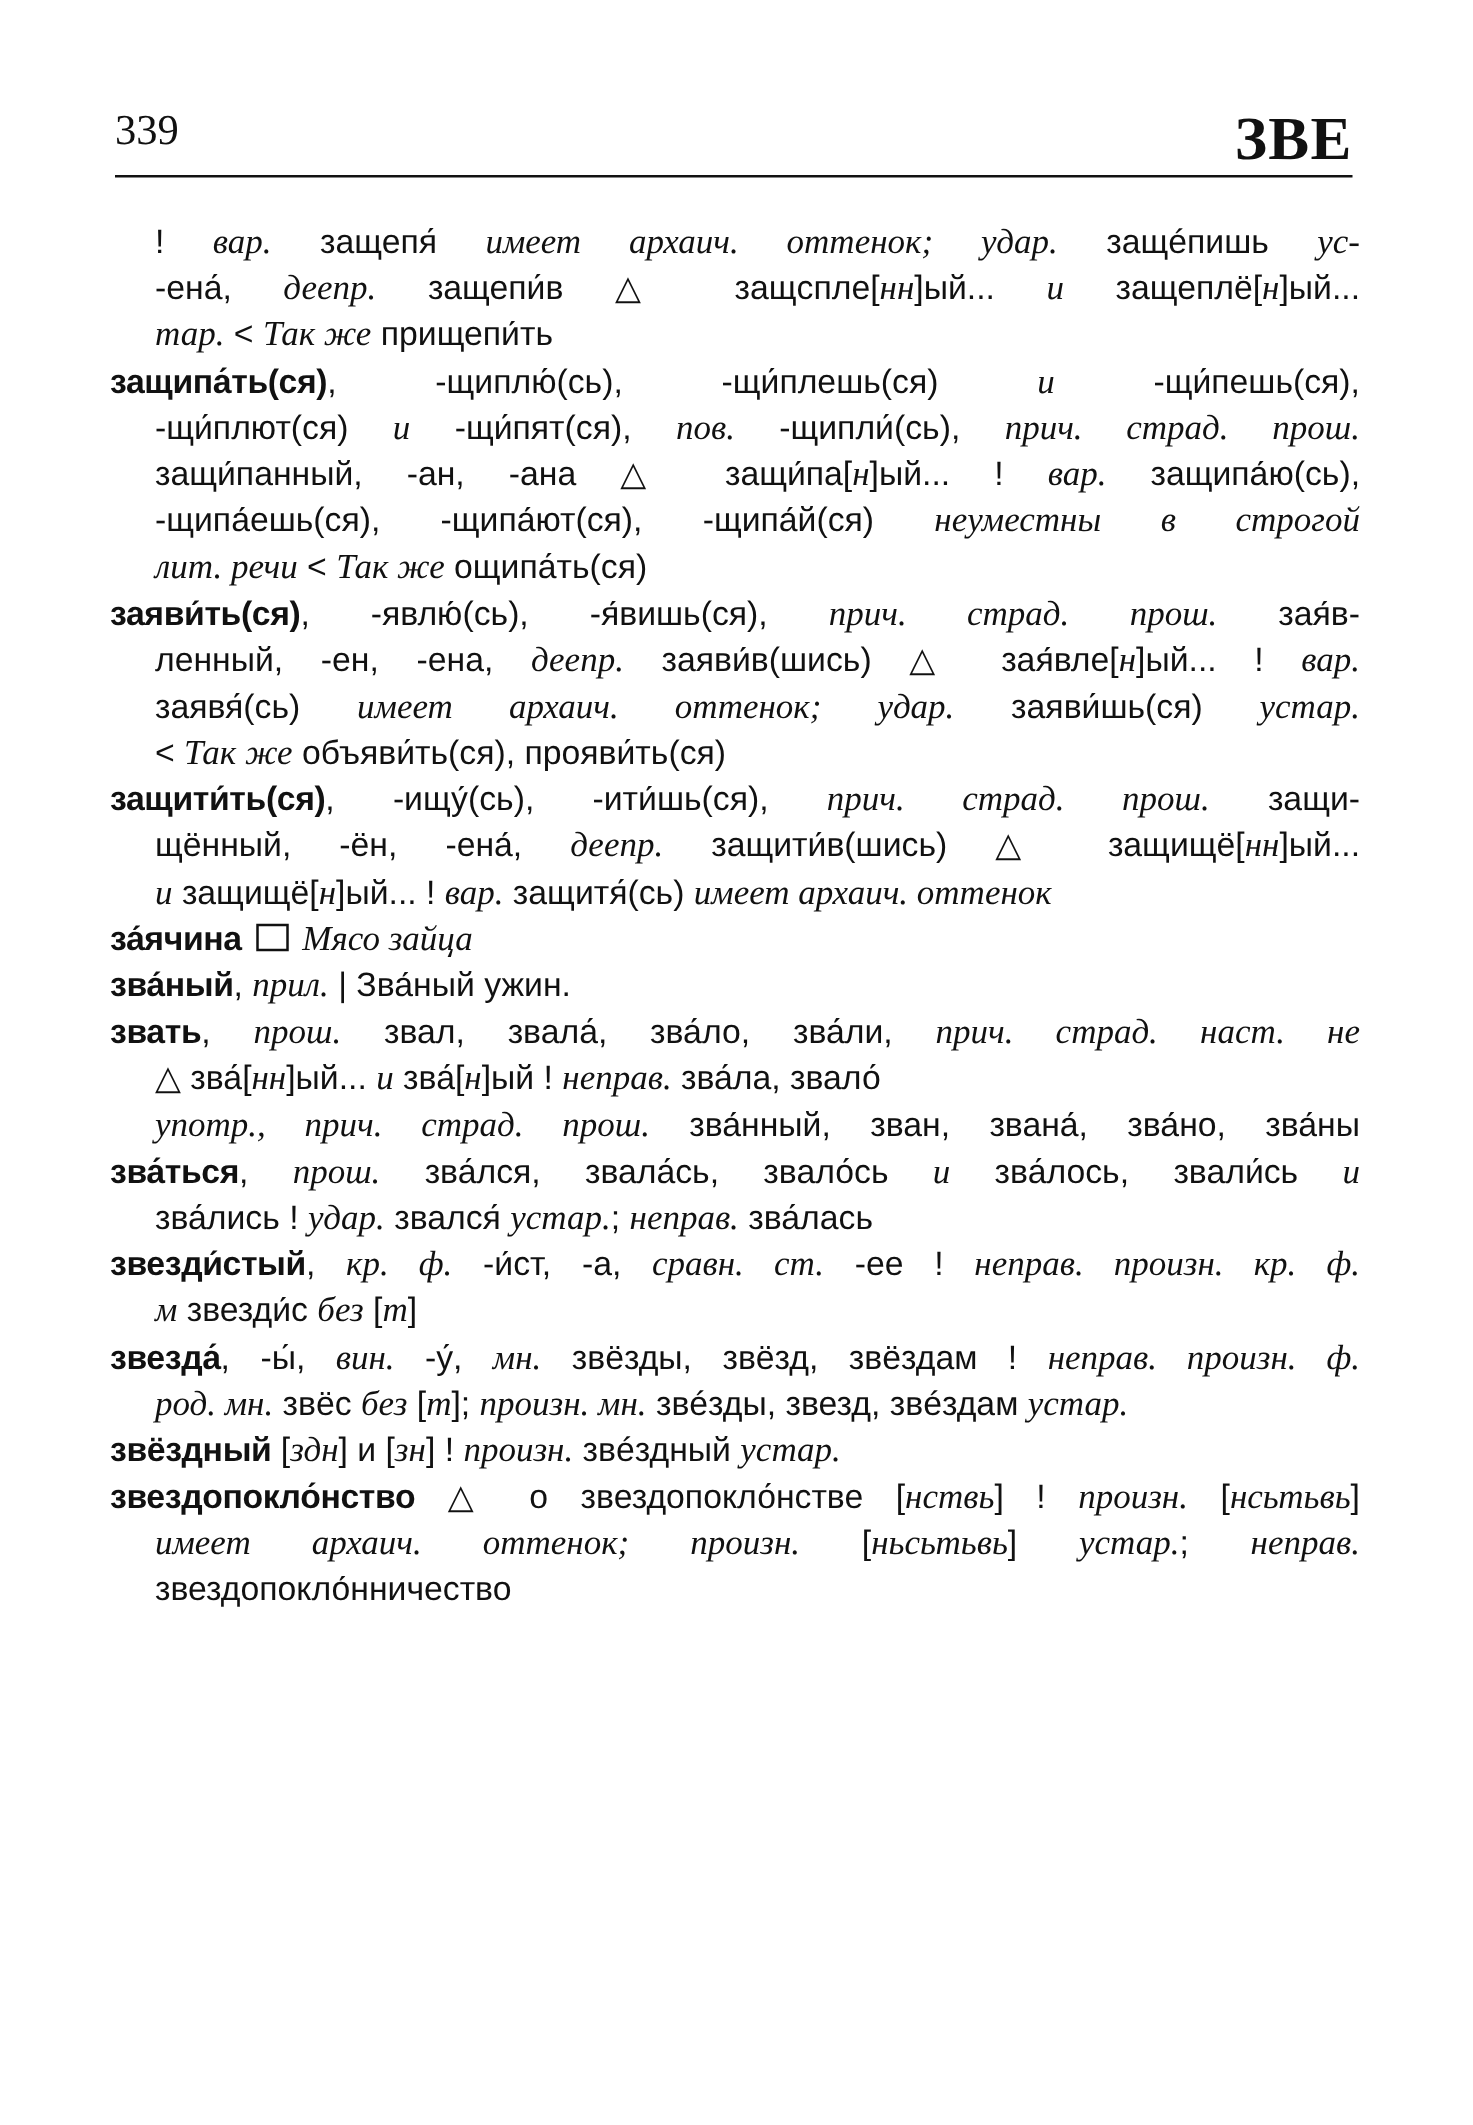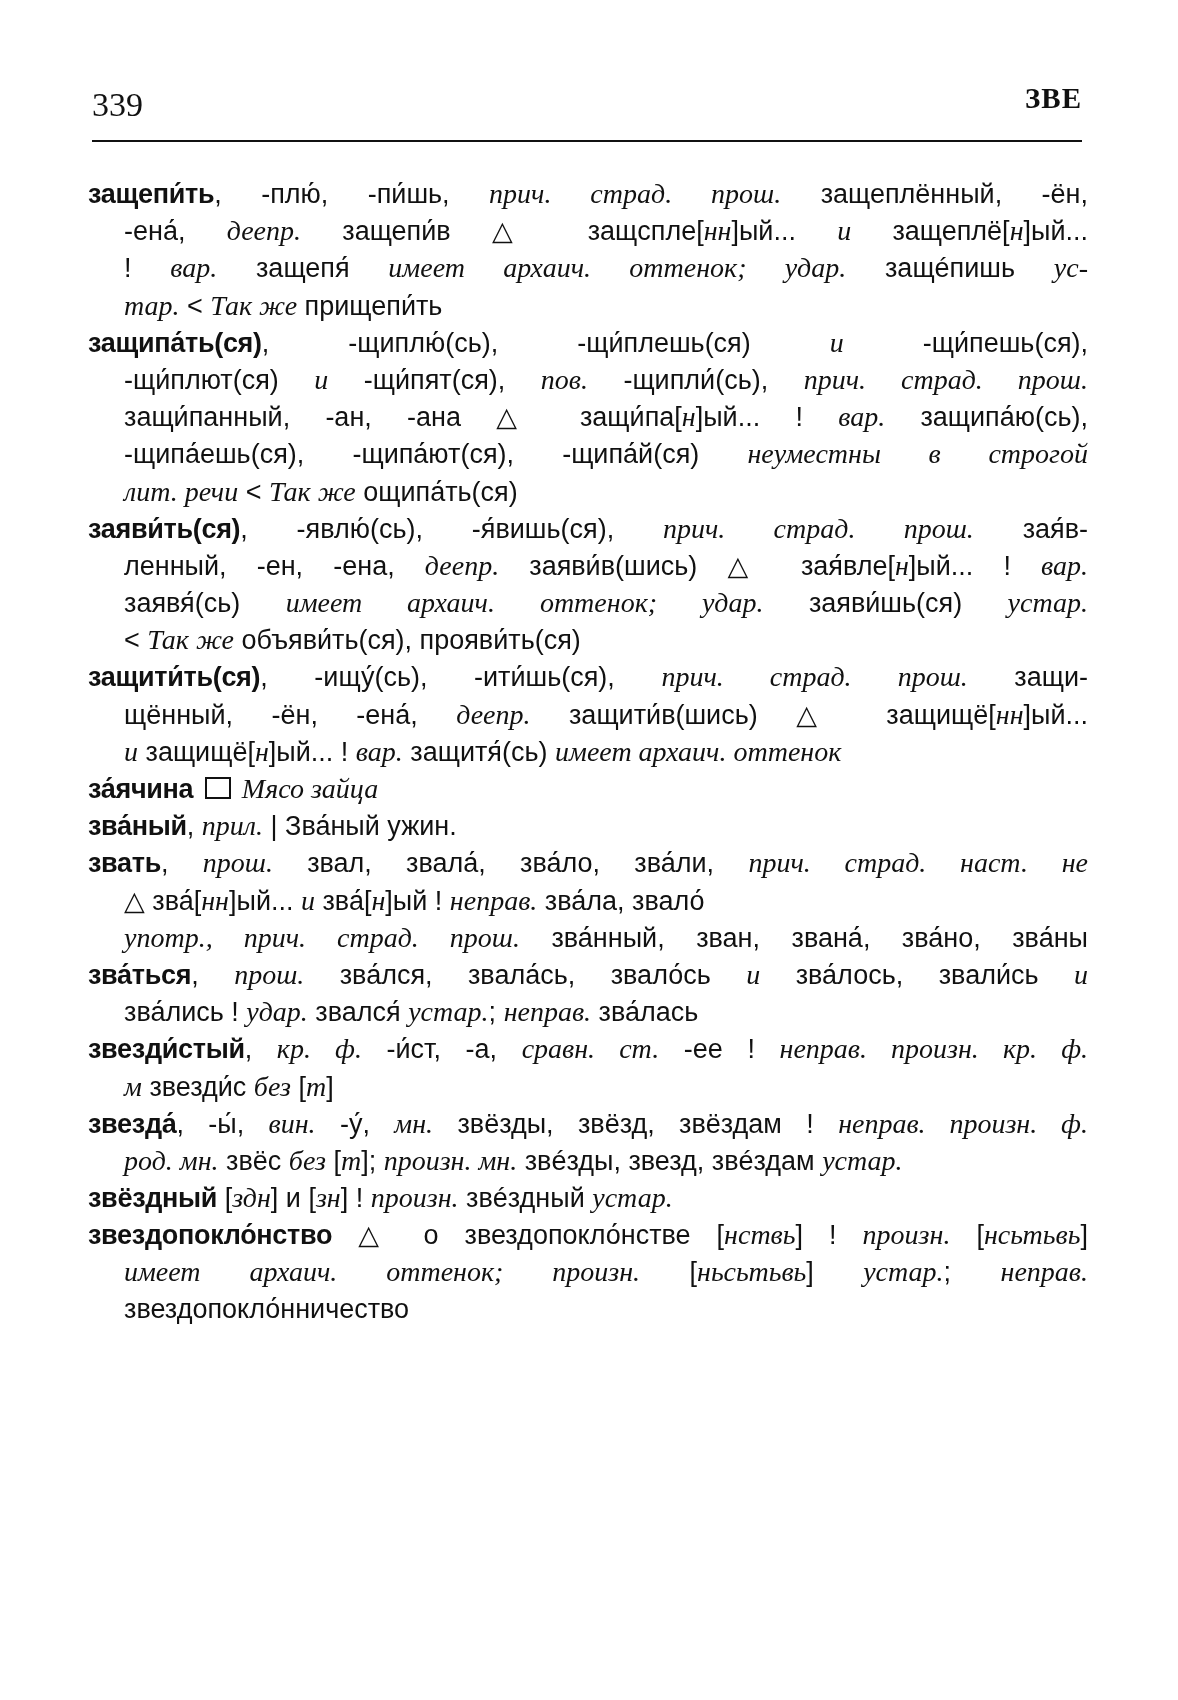--- a/index.html
+++ b/index.html
@@ -1,20 +1,20 @@
 <!DOCTYPE html>
 <html><head>
   <meta charset="utf-8">
   <style>
     html, body { margin: 0; padding: 0; background: #ffffff; }
     body { width: 1178px; height: 1700px; position: relative; overflow: hidden; color: #111; }
     .page { position: absolute; left: 0; top: 0; width: 1178px; height: 1264px; }
     .header { position: absolute; left: 92px; top: 82px; width: 990px; height: 60px; }
     .page-num { position: absolute; left: 0; top: 4px; font-family: "Liberation Serif", serif; font-size: 34px; }
-    .running-head { position: absolute; right: 0; top: 0; font-family: "Liberation Serif", serif; font-size: 29px; font-weight: bold; letter-spacing: 1px; }
+    .running-head { position: absolute; right: 0; top: 0; font-family: "Liberation Serif", serif; font-size: 49px; font-weight: bold; letter-spacing: 1px; }
     .rule { position: absolute; left: 92px; top: 140px; width: 990px; height: 2px; background: #111; }
     .body-text { position: absolute; left: 88px; top: 175px; width: 1000px; font-family: "Liberation Sans", sans-serif; font-size: 27px; }
     .line { height: 37.2px; line-height: 37.2px; white-space: nowrap; }
     .line.indent { padding-left: 36px; }
     .line.justify { text-align: justify; text-align-last: justify; }
     .hw { font-weight: bold; font-family: "Liberation Sans", sans-serif; letter-spacing: -0.3px; }
     .it { font-style: italic; font-family: "Liberation Serif", serif; font-size: 28px; }
     .rm { font-family: "Liberation Sans", sans-serif; }
     sup { font-size: 18px; line-height: 0; font-weight: bold; }
     .box { display: inline-block; width: 22px; height: 18px; border: 2px solid #111; vertical-align: -1px; margin: 0 4px; }
@@ -23,23 +23,22 @@
 <body>
 
 <div class="page">
   <div class="header">
     <span class="page-num">339</span>
     <span class="running-head">ЗВЕ</span>
   </div>
   <div class="rule"></div>
   <div class="body-text" id="entries">
       <div>
-        <div class="line justify"><span class="hw">защепи́ть</span><span class="rm">, -плю́, -пи́шь, </span><span class="it">прич. страд. прош.</span><span class="rm"> защеплённый, -ён,</span></div>
+        <div class="line indent justify"><span class="rm">! </span><span class="it">вар.</span><span class="rm"> защепя́ </span><span class="it">имеет архаич. оттенок; удар.</span><span class="rm"> защéпишь </span><span class="it">ус-</span></div>
         <div class="line indent justify"><span class="rm">-ена́, </span><span class="it">деепр.</span><span class="rm"> защепи́в △ защсплe[</span><span class="it">нн</span><span class="rm">]ый... </span><span class="it">и</span><span class="rm"> защеплё[</span><span class="it">н</span><span class="rm">]ый...</span></div>
-        <div class="line indent justify"><span class="rm">! </span><span class="it">вар.</span><span class="rm"> защепя́ </span><span class="it">имеет архаич. оттенок; удар.</span><span class="rm"> защéпишь </span><span class="it">ус-</span></div>
         <div class="line indent"><span class="it">тар.</span><span class="rm"> &lt; </span><span class="it">Так же</span><span class="rm"> прищепи́ть</span></div>
       </div>
       <div>
         <div class="line justify"><span class="hw">защипа́ть(ся)</span><span class="rm">, -щиплю́(сь), -щи́плешь(ся) </span><span class="it">и</span><span class="rm"> -щи́пешь(ся),</span></div>
         <div class="line indent justify"><span class="rm">-щи́плют(ся) </span><span class="it">и</span><span class="rm"> -щи́пят(ся), </span><span class="it">пов.</span><span class="rm"> -щипли́(сь), </span><span class="it">прич. страд. прош.</span></div>
         <div class="line indent justify"><span class="rm">защи́панный, -ан, -ана △ защи́па[</span><span class="it">н</span><span class="rm">]ый... ! </span><span class="it">вар.</span><span class="rm"> защипа́ю(сь),</span></div>
         <div class="line indent justify"><span class="rm">-щипа́ешь(ся), -щипа́ют(ся), -щипа́й(ся) </span><span class="it">неуместны в строгой</span></div>
         <div class="line indent"><span class="it">лит. речи</span><span class="rm"> &lt; </span><span class="it">Так же</span><span class="rm"> ощипа́ть(ся)</span></div>
       </div>
       <div>

